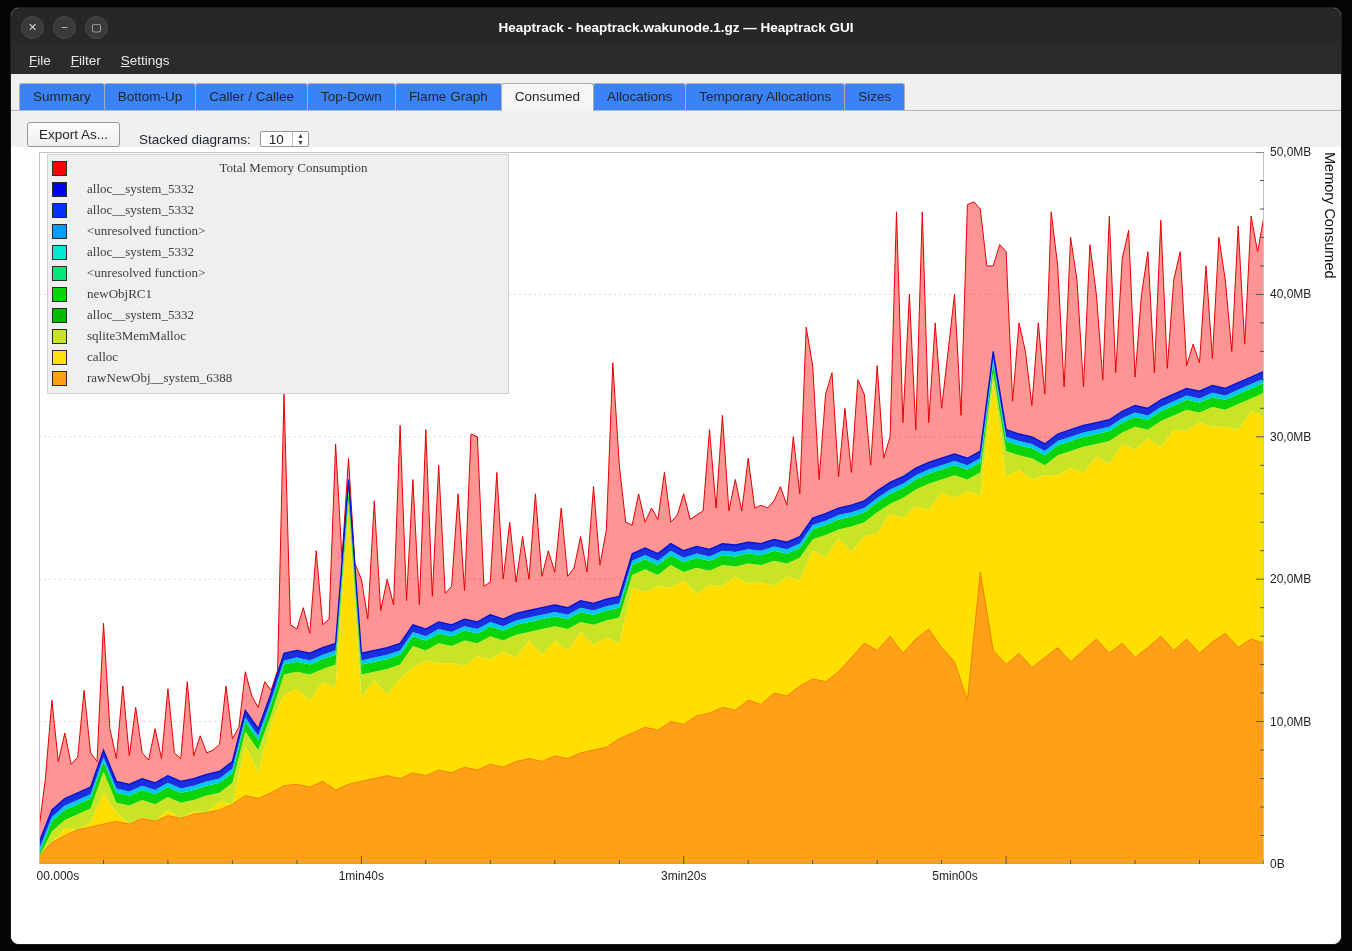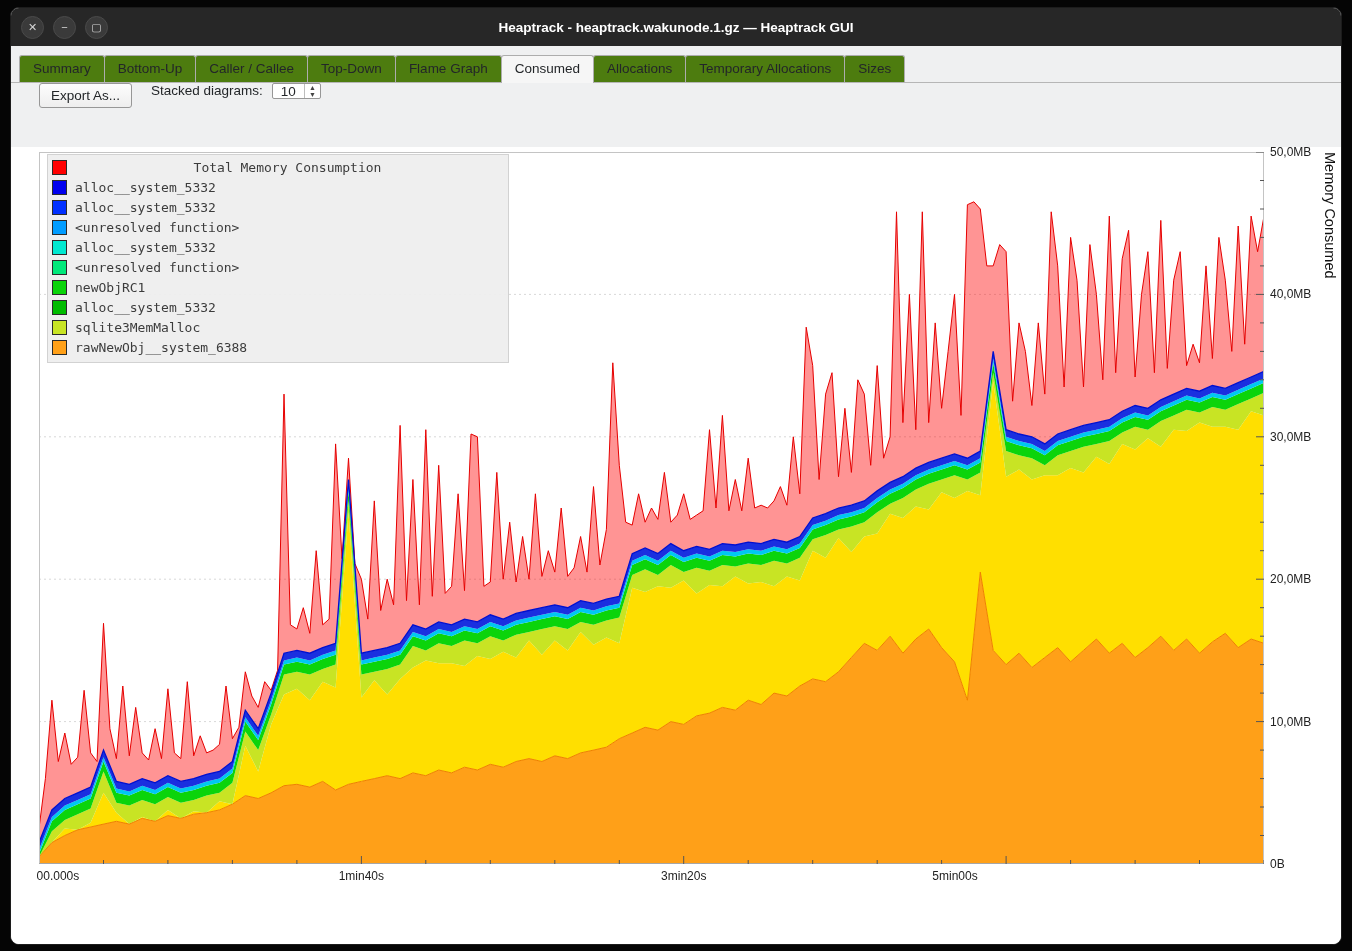--- a/index.html
+++ b/index.html
@@ -25,27 +25,27 @@
     position:absolute; left:0; right:0; text-align:center; color:#ffffff;
     font-size:13.5px; font-weight:bold; pointer-events:none;
   }
   
   .menubar { height:28px; background:#2b2b2b; display:flex; align-items:center; padding-left:8px; }
   .menu-item { display:inline-block; color:#e9e9e9; font-size:13.5px; padding:4px 10px; }
   .menu-item::first-letter { text-decoration:underline; }
   
   .tabbar { display:flex; align-items:flex-end; padding:7px 0 0 8px; height:37px; background:#eff0f1; border-bottom:1px solid #b6b6b6; }
   .tab {
-    border:1px solid #adadad; border-bottom:none; background:#4d7c0f; color:#232629;
+    border:1px solid #adadad; border-bottom:none; background:#3b82f6; color:#232629;
     font-size:13.5px; padding:5px 13px 6px 13px; border-radius:3px 3px 0 0; margin-right:-1px;
     position:relative; white-space:nowrap;
   }
   .tab.active { background:#f6f6f6; z-index:2; padding-bottom:7px; margin-bottom:-1px; }
   
-  .toolbar { display:flex; align-items:flex-start; height:36px; padding:0 28px; gap:15px; background:#eff0f1; }
+  .toolbar { display:flex; align-items:flex-end; height:36px; padding:0 16px; gap:15px; background:#eff0f1; }
   .btn {
     font-family:"Liberation Sans",sans-serif; font-size:13.5px; color:#232629;
     background:linear-gradient(#fdfdfd,#eeeeee); border:1px solid #979797; border-radius:3px;
     padding:4px 11px;
   }
   .cbs { display:flex; align-items:center; gap:16px; }
   .checkbox { display:flex; align-items:center; gap:6px; font-size:13.5px; color:#232629; }
   .box { width:15px; height:15px; background:#ffffff; border:1px solid #8a9299; border-radius:2px; position:relative; flex:none; }
   .box.checked::after { content:"✓"; position:absolute; left:1px; top:-3px; font-size:14px; font-weight:bold; color:#2d6fc4; }
   .stacked-label { font-size:13.5px; color:#232629; margin-left:4px; }
@@ -55,21 +55,21 @@
   .arrows .ar { flex:1; display:flex; align-items:center; justify-content:center; font-size:7px; color:#444; }
   
   .chart-region { position:absolute; left:0; right:0; top:139px; bottom:0; background:#ffffff; }
   .plot { position:absolute; left:28px; top:5px; width:1225px; height:712px; }
   .plot svg { display:block; }
   .legend {
     position:absolute; left:36px; top:7px; width:462px;
     background:rgba(238,238,238,0.93); border:1px solid #d2d2d2;
     padding:4px 8px 7px 4px; font-family:"DejaVu Sans Mono", monospace; font-size:13px; color:#3c3c3c;
   }
-  .lg-row { display:flex; align-items:center; gap:8px; margin-top:5px; }
+  .lg-row { display:flex; align-items:center; gap:20px; margin-top:5px;font-family:Liberation Serif, serif; }
   .lg-row:first-child { margin-top:1px; }
   .lg-swatch { width:15px; height:15px; border:1px solid #2a2a2a; flex:none; }
   .lg-title { flex:1; text-align:center; }
   .ylabels { position:absolute; left:1259px; top:5px; width:60px; height:712px; }
   .ylab { position:absolute; left:0; font-size:12px; color:#222; white-space:nowrap; }
   .ytitle {
     position:absolute; top:5px; right:3px; height:712px; display:flex; align-items:center;
     writing-mode:vertical-rl; font-size:14.5px; color:#111;
   }
   .xlabels { position:absolute; left:28px; top:722px; width:1225px; height:16px; }
@@ -91,20 +91,25 @@
         <div class="winbtn">
             <span>−</span>
           </div>
         <div class="winbtn">
             <span>▢</span>
           </div>
       </div>
       <div class="title">Heaptrack - heaptrack.wakunode.1.gz — Heaptrack GUI</div>
     </div>
 
+    <div class="menubar">
+        <span class="menu-item">File</span>
+        <span class="menu-item">Filter</span>
+        <span class="menu-item">Settings</span>
+      </div>
 
     <div class="tabbar">
         <span class="tab">Summary</span>
         <span class="tab">Bottom-Up</span>
         <span class="tab">Caller / Callee</span>
         <span class="tab">Top-Down</span>
         <span class="tab">Flame Graph</span>
         <span class="tab active">Consumed</span>
         <span class="tab">Allocations</span>
         <span class="tab">Temporary Allocations</span>
@@ -220,20 +225,24 @@
           </div>
           <div class="lg-row">
             <span class="lg-swatch" style="background: rgb(0, 188, 0);"></span>
             <span>alloc__system_5332</span>
           </div>
           <div class="lg-row">
             <span class="lg-swatch" style="background: rgb(200, 228, 36);"></span>
             <span>sqlite3MemMalloc</span>
           </div>
           <div class="lg-row">
+            <span class="lg-swatch" style="background: rgb(255, 226, 10);"></span>
+            <span>calloc</span>
+          </div>
+          <div class="lg-row">
             <span class="lg-swatch" style="background: rgb(255, 160, 24);"></span>
             <span>rawNewObj__system_6388</span>
           </div>
         </div>
       <div class="ylabels">
           <div class="ylab" style="top: 705px;">0B</div>
           <div class="ylab" style="top: 562.6px;">10,0MB</div>
           <div class="ylab" style="top: 420.2px;">20,0MB</div>
           <div class="ylab" style="top: 277.8px;">30,0MB</div>
           <div class="ylab" style="top: 135.4px;">40,0MB</div>

